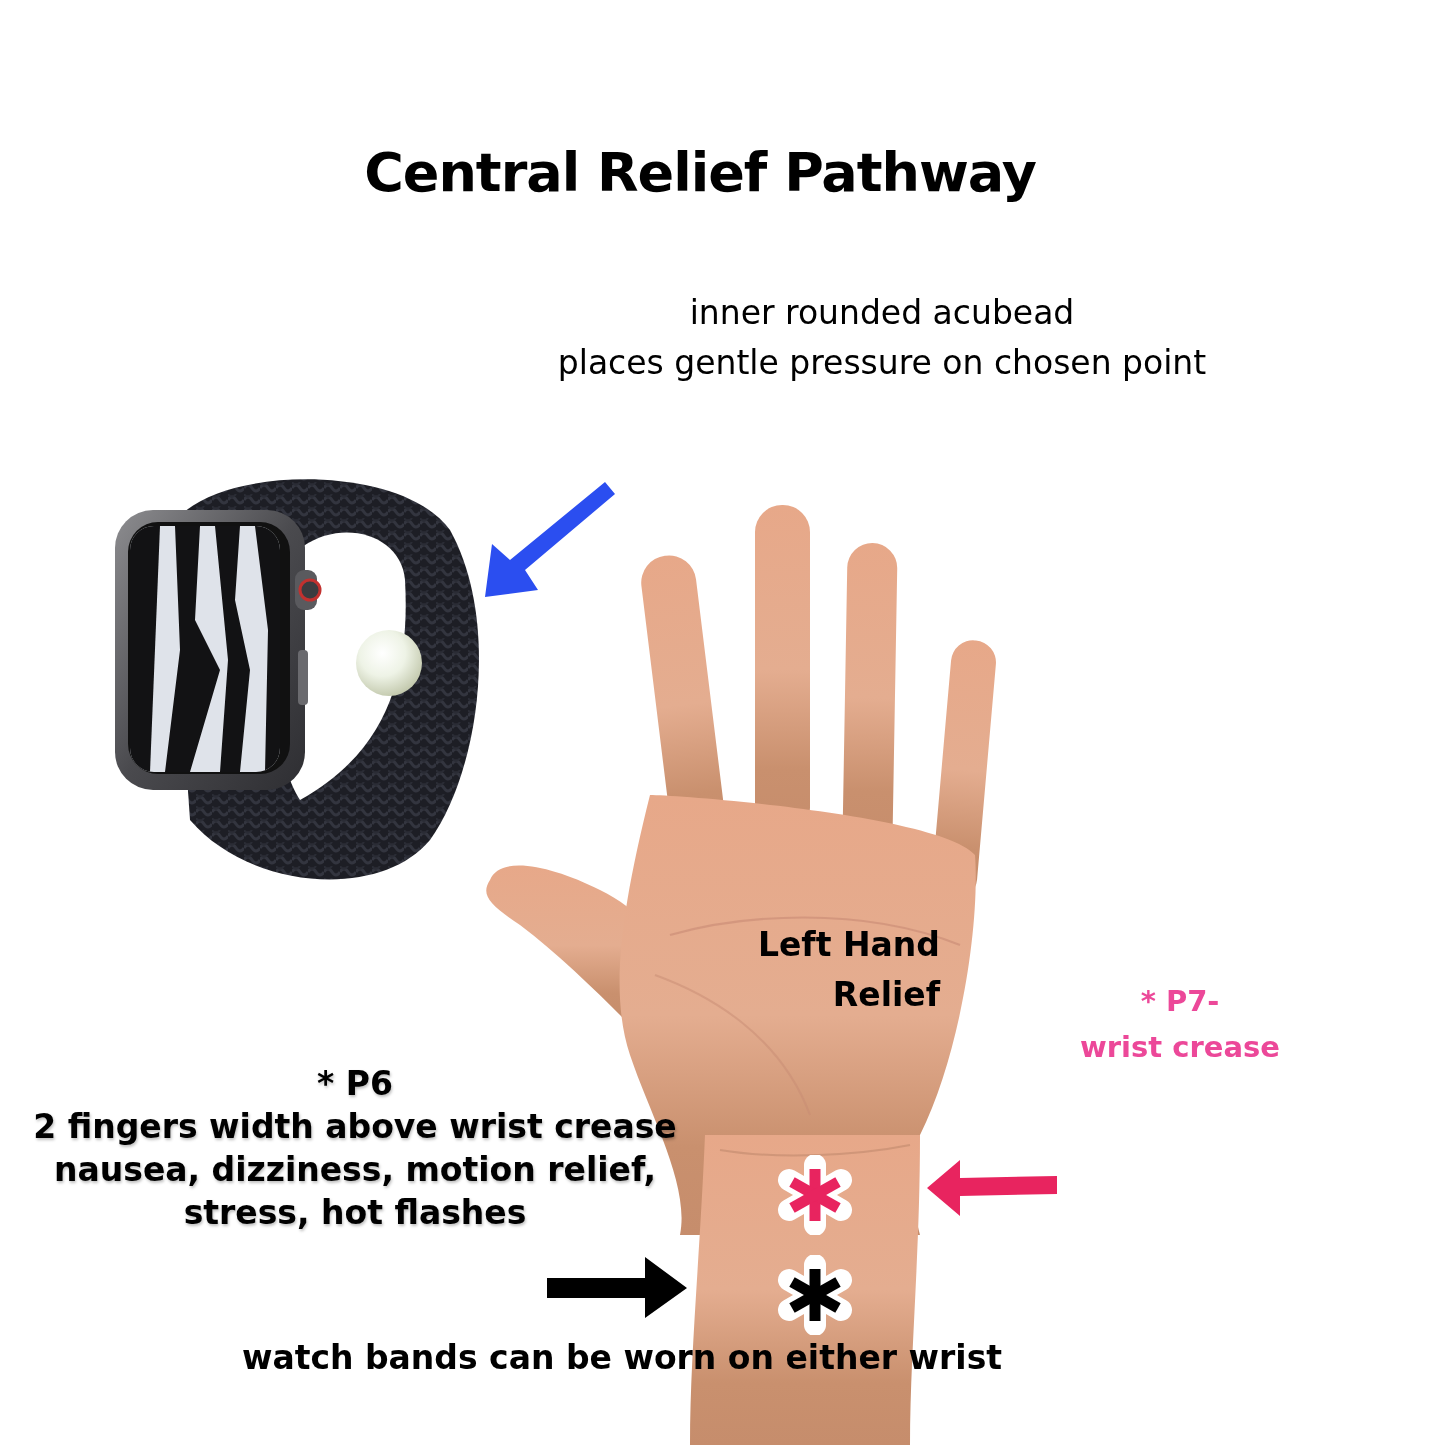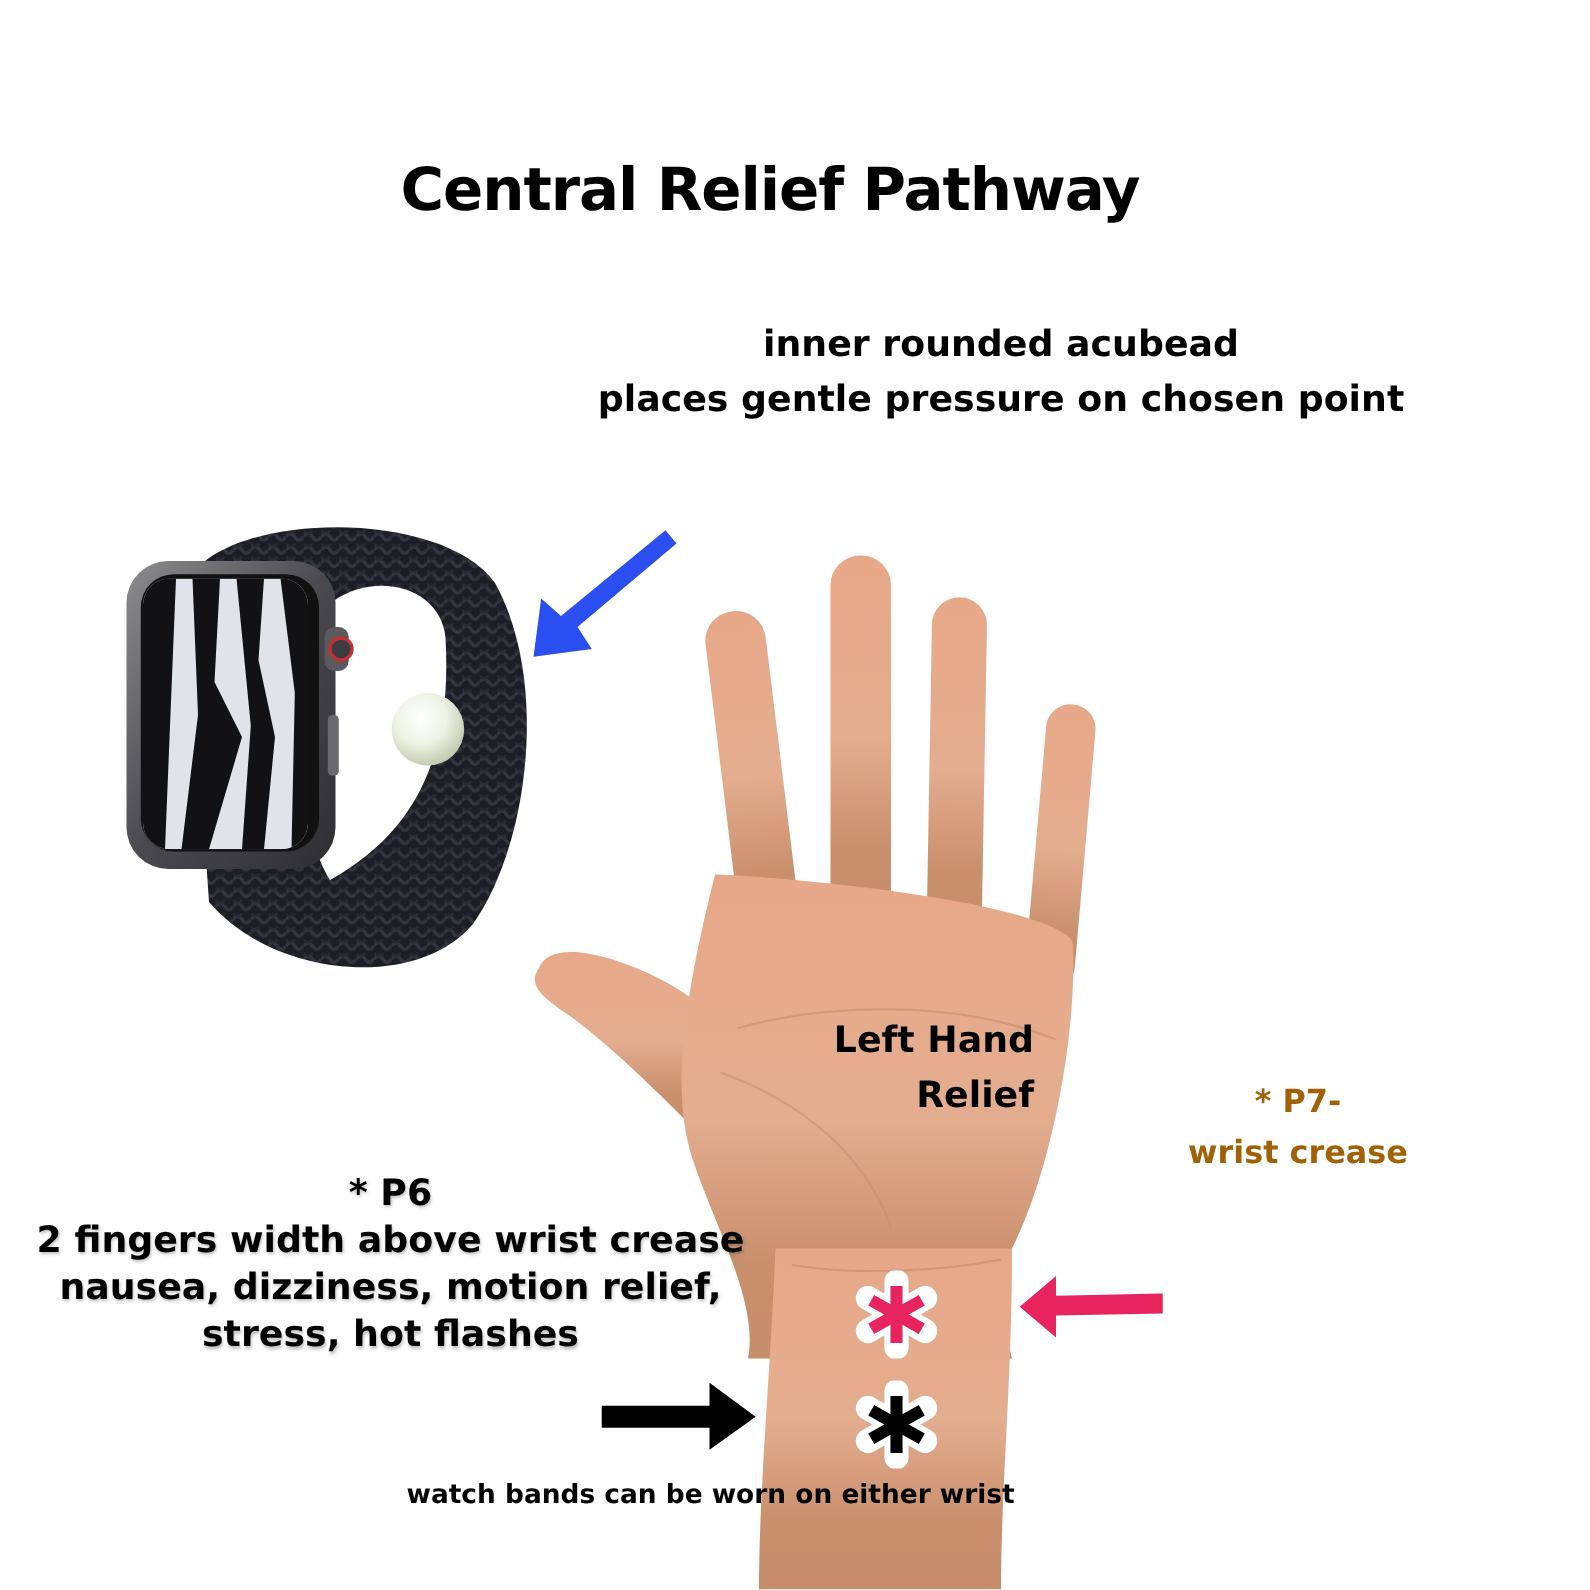--- a/index.html
+++ b/index.html
@@ -2,31 +2,31 @@
 <html><head>
   <meta charset="utf-8">
   <style>
     html, body { margin: 0; padding: 0; background: #ffffff; }
     body { width: 1445px; height: 1445px; position: relative; overflow: hidden;
            font-family: "DejaVu Sans", sans-serif; color: #000; }
     .abs { position: absolute; }
     .title { left: 0; top: 128px; width: 1400px; text-align: center;
              font-family: "DejaVu Sans", sans-serif; font-weight: bold;
              font-size: 54px; letter-spacing: -1px; line-height: 90px; }
-    .subtitle { left: 460px; top: 288px; width: 900px; text-align: center;
-                font-weight: bold; font-size: 33px; line-height: 50px; }
+    .subtitle { left: 432px; top: 288px; width: 900px; text-align: center;
+                font-weight: normal; font-size: 33px; line-height: 50px; }
     .palm-label { left: 690px; top: 920px; width: 250px; text-align: right;
                   font-weight: bold; font-size: 33px; line-height: 50px; }
     .p7 { left: 955px; top: 978px; width: 450px; text-align: center;
-          font-weight: bold; font-size: 29px; line-height: 46px; color: #a16207; }
+          font-weight: bold; font-size: 29px; line-height: 46px; color: #ec4899; }
     .p6 { left: 20px; top: 1062px; width: 670px; text-align: center;
           font-weight: bold; font-size: 33px; line-height: 43px;
           text-shadow: 1px 2px 3px rgba(0,0,0,0.25); }
     .footer { left: 0; top: 1333px; width: 1244px; text-align: center;
-              font-weight: bold; font-size: 24px; line-height: 50px; padding-left: 24px; }
+              font-weight: bold; font-size: 33px; line-height: 50px; }
     svg { display: block; }
   </style>
 </head>
 <body>
 
 <div class="abs title">Central Relief Pathway</div>
 
 <div class="abs subtitle">
   <div>inner rounded acubead</div>
   <div>places gentle pressure on chosen point</div>

